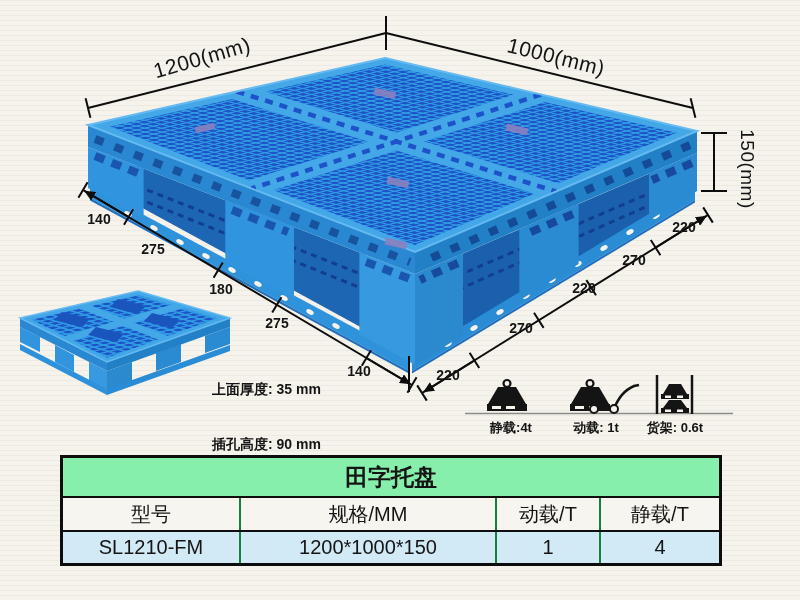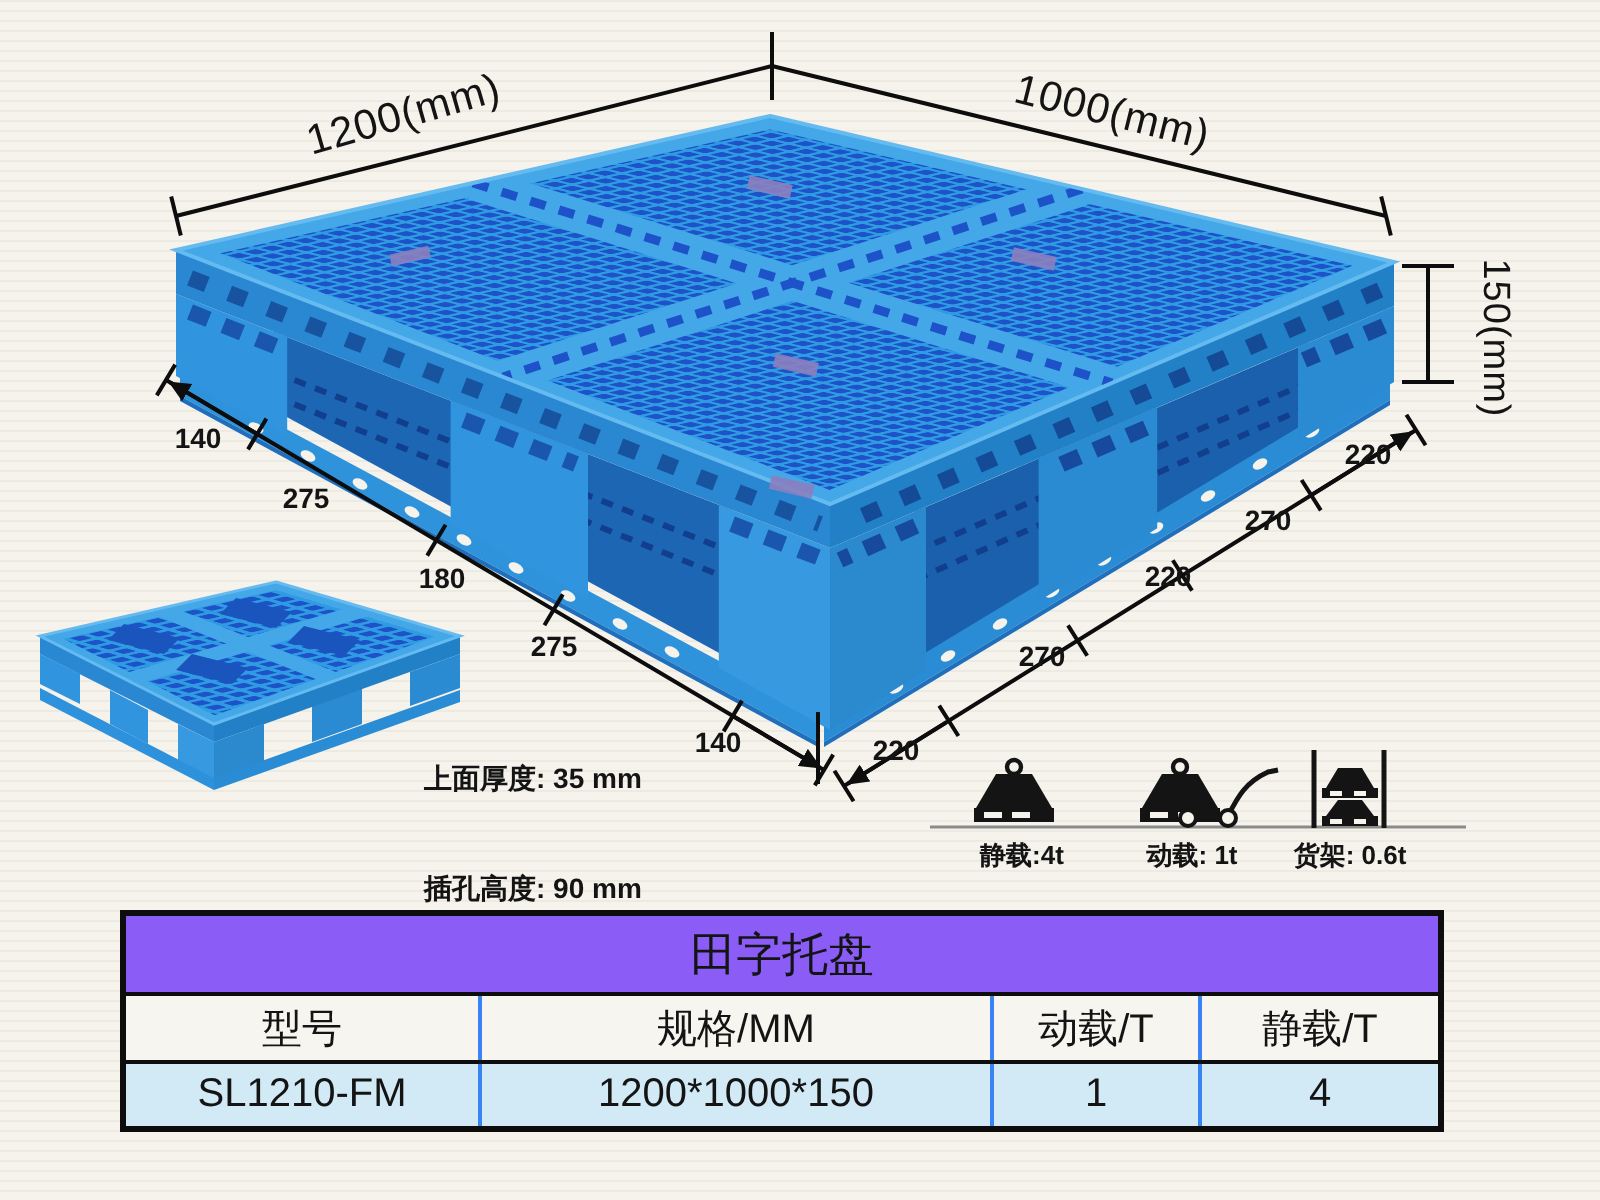--- a/index.html
+++ b/index.html
@@ -9,25 +9,25 @@
     background-image:repeating-linear-gradient(180deg, rgba(214,212,196,.28) 0 1px, rgba(0,0,0,0) 1px 5px);
     font-family:"Liberation Sans","DejaVu Sans",sans-serif;color:#141414;
   }
   .lbl{position:absolute;white-space:nowrap;transform:translate(-50%,-50%);}
   .dim-big{font-size:21px;letter-spacing:.5px;}
   .dim-num{font-size:14px;font-weight:600;}
   .spec-line{position:absolute;font-size:14px;font-weight:700;margin-top:24px;}
   .load-lbl{font-size:13px;font-weight:700;}
   
   .spec-table{position:absolute;left:60px;top:455px;width:662px;border:3px solid #0d0d0d;background:#f7f5ef;box-sizing:border-box;}
-  .t-title{height:38px;background:#8b5cf6;border-bottom:2px solid #0d0d0d;display:flex;align-items:center;justify-content:center;font-size:23px;font-weight:400;}
+  .t-title{height:38px;background:#86efac;border-bottom:2px solid #0d0d0d;display:flex;align-items:center;justify-content:center;font-size:23px;font-weight:700;}
   .t-row{display:grid;grid-template-columns:178px 256px 104px 1fr;}
   .t-row.head{background:#f7f5ef;border-bottom:2px solid #0d0d0d;}
   .t-row.data{background:#d2e9f6;}
-  .t-cell{display:flex;align-items:center;justify-content:center;font-size:20px;height:32px;border-right:2px solid #3b82f6;}
+  .t-cell{display:flex;align-items:center;justify-content:center;font-size:20px;height:32px;border-right:2px solid #15803d;}
   .t-row.data .t-cell{height:31px;}
   .t-cell:last-child{border-right:none;}
 </style>
 </head>
 <body>
 
 <div class="stage">
 
   <svg width="800" height="600" viewBox="0 0 800 600" style="position:absolute;left:0;top:0;">
     <defs>

